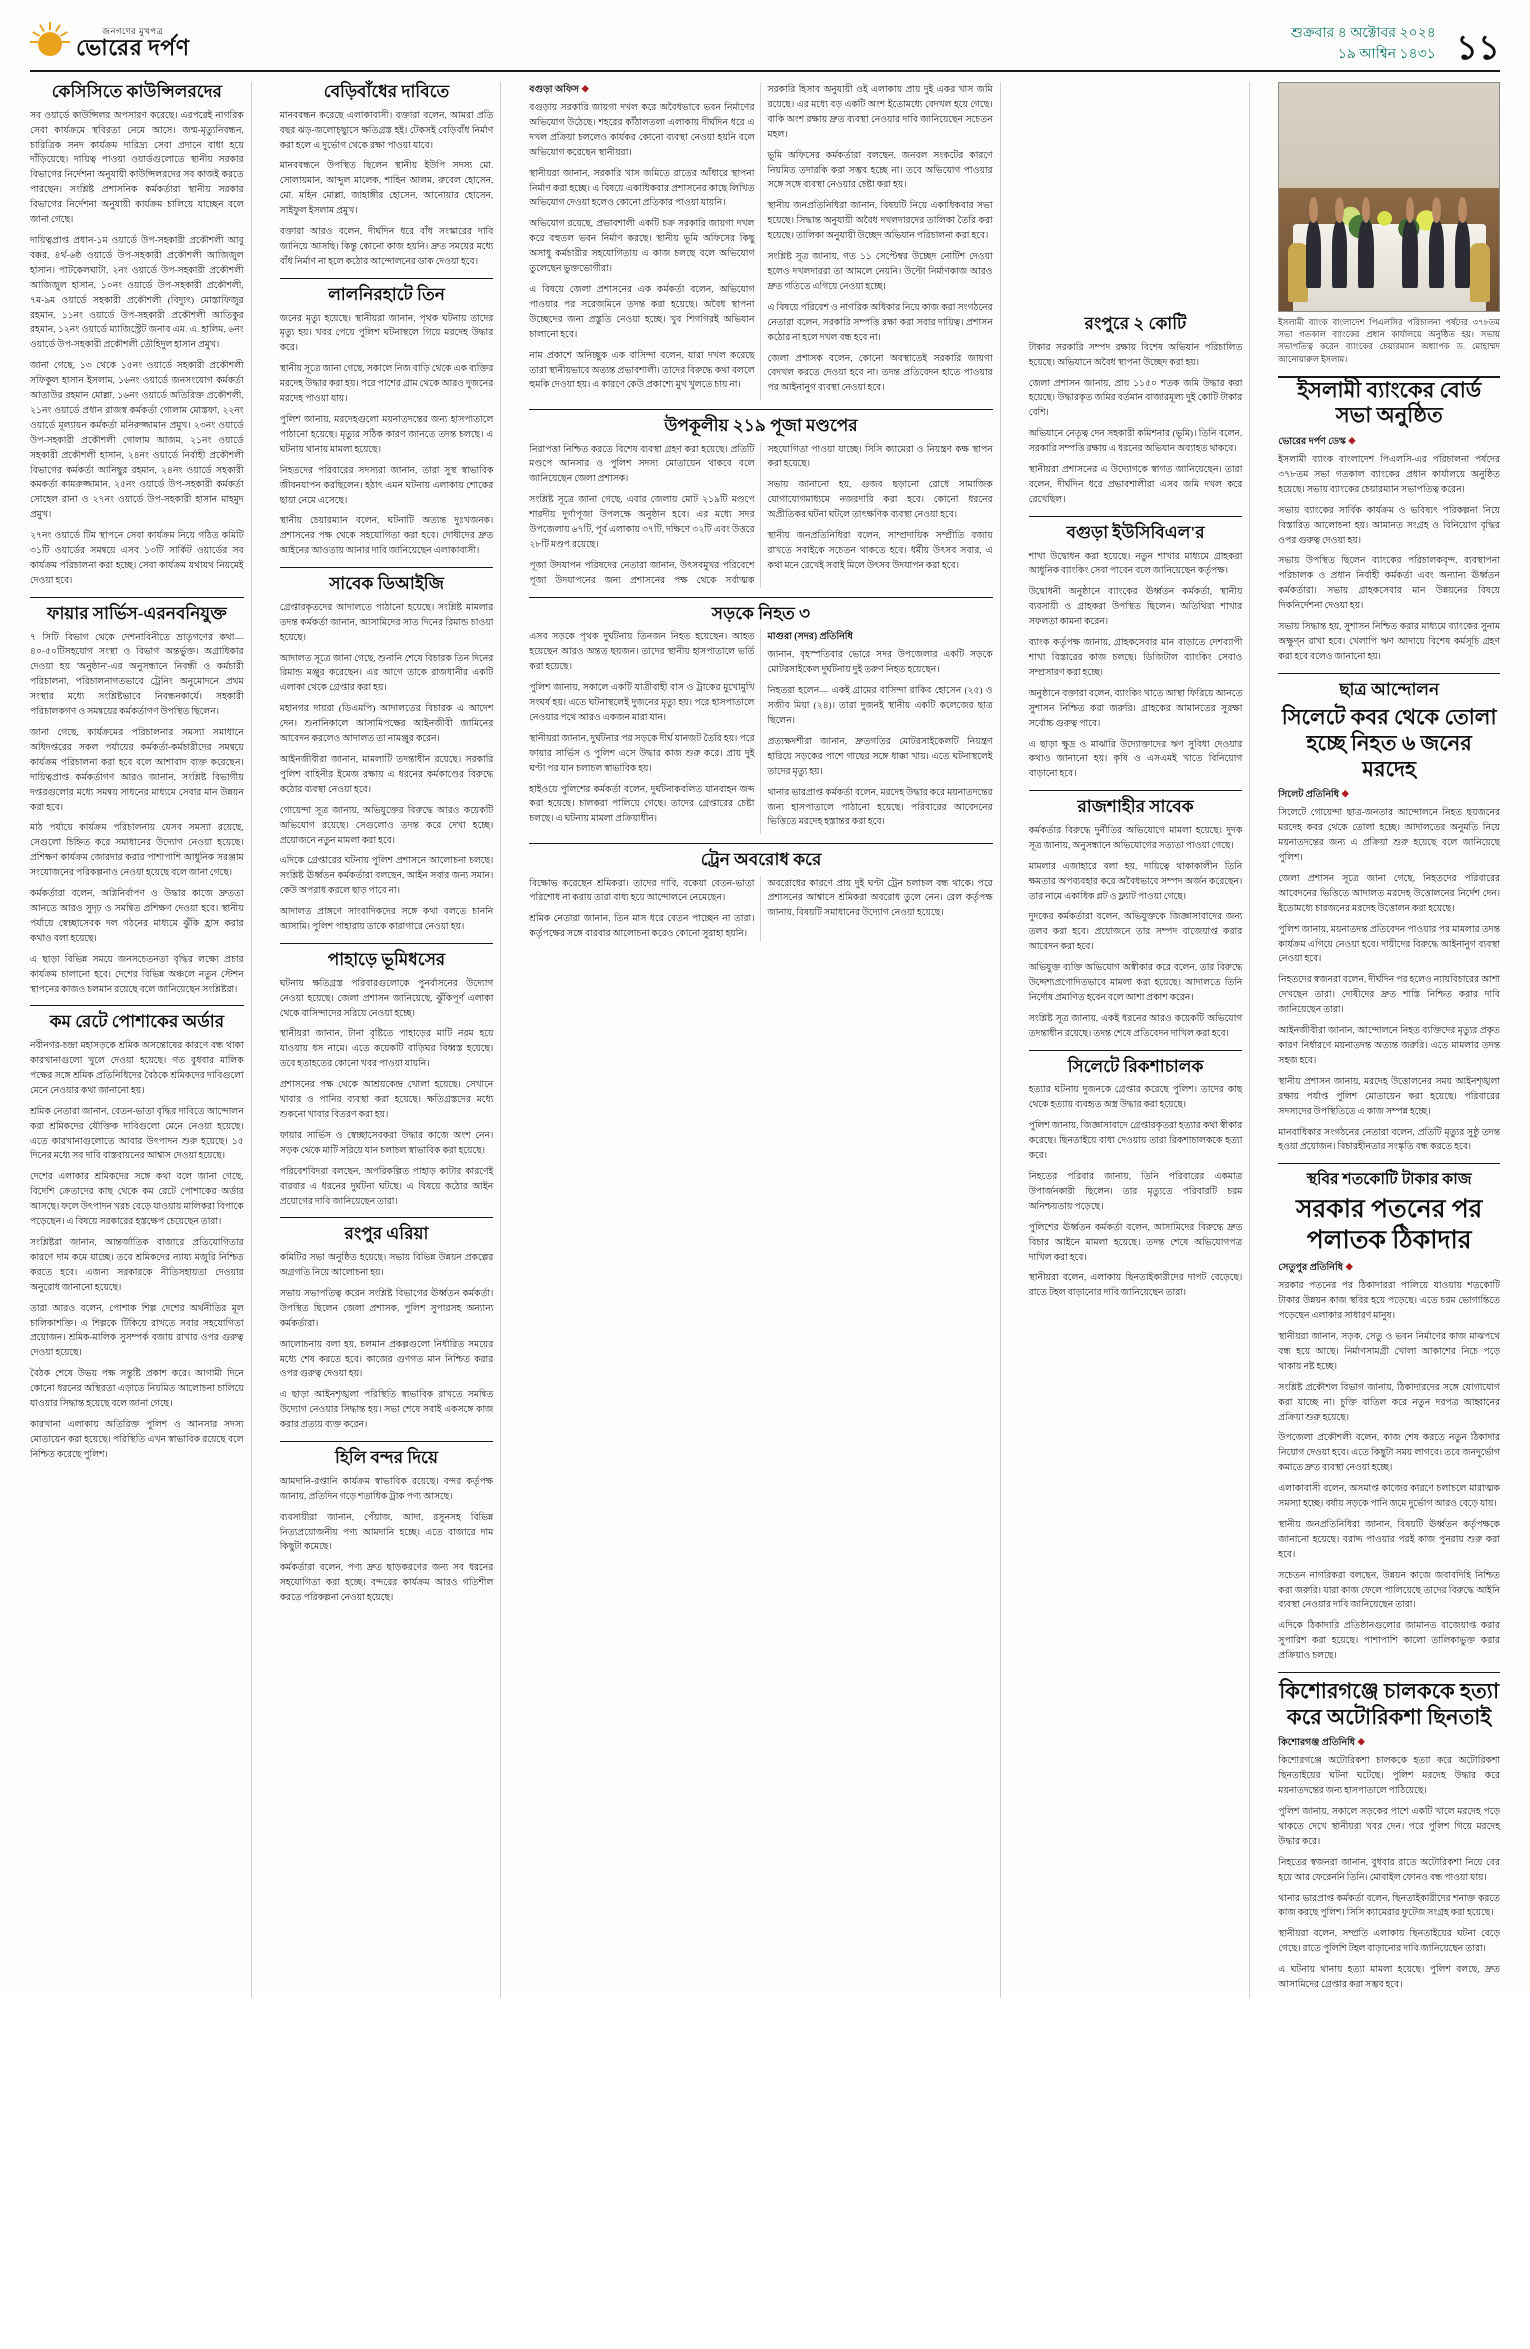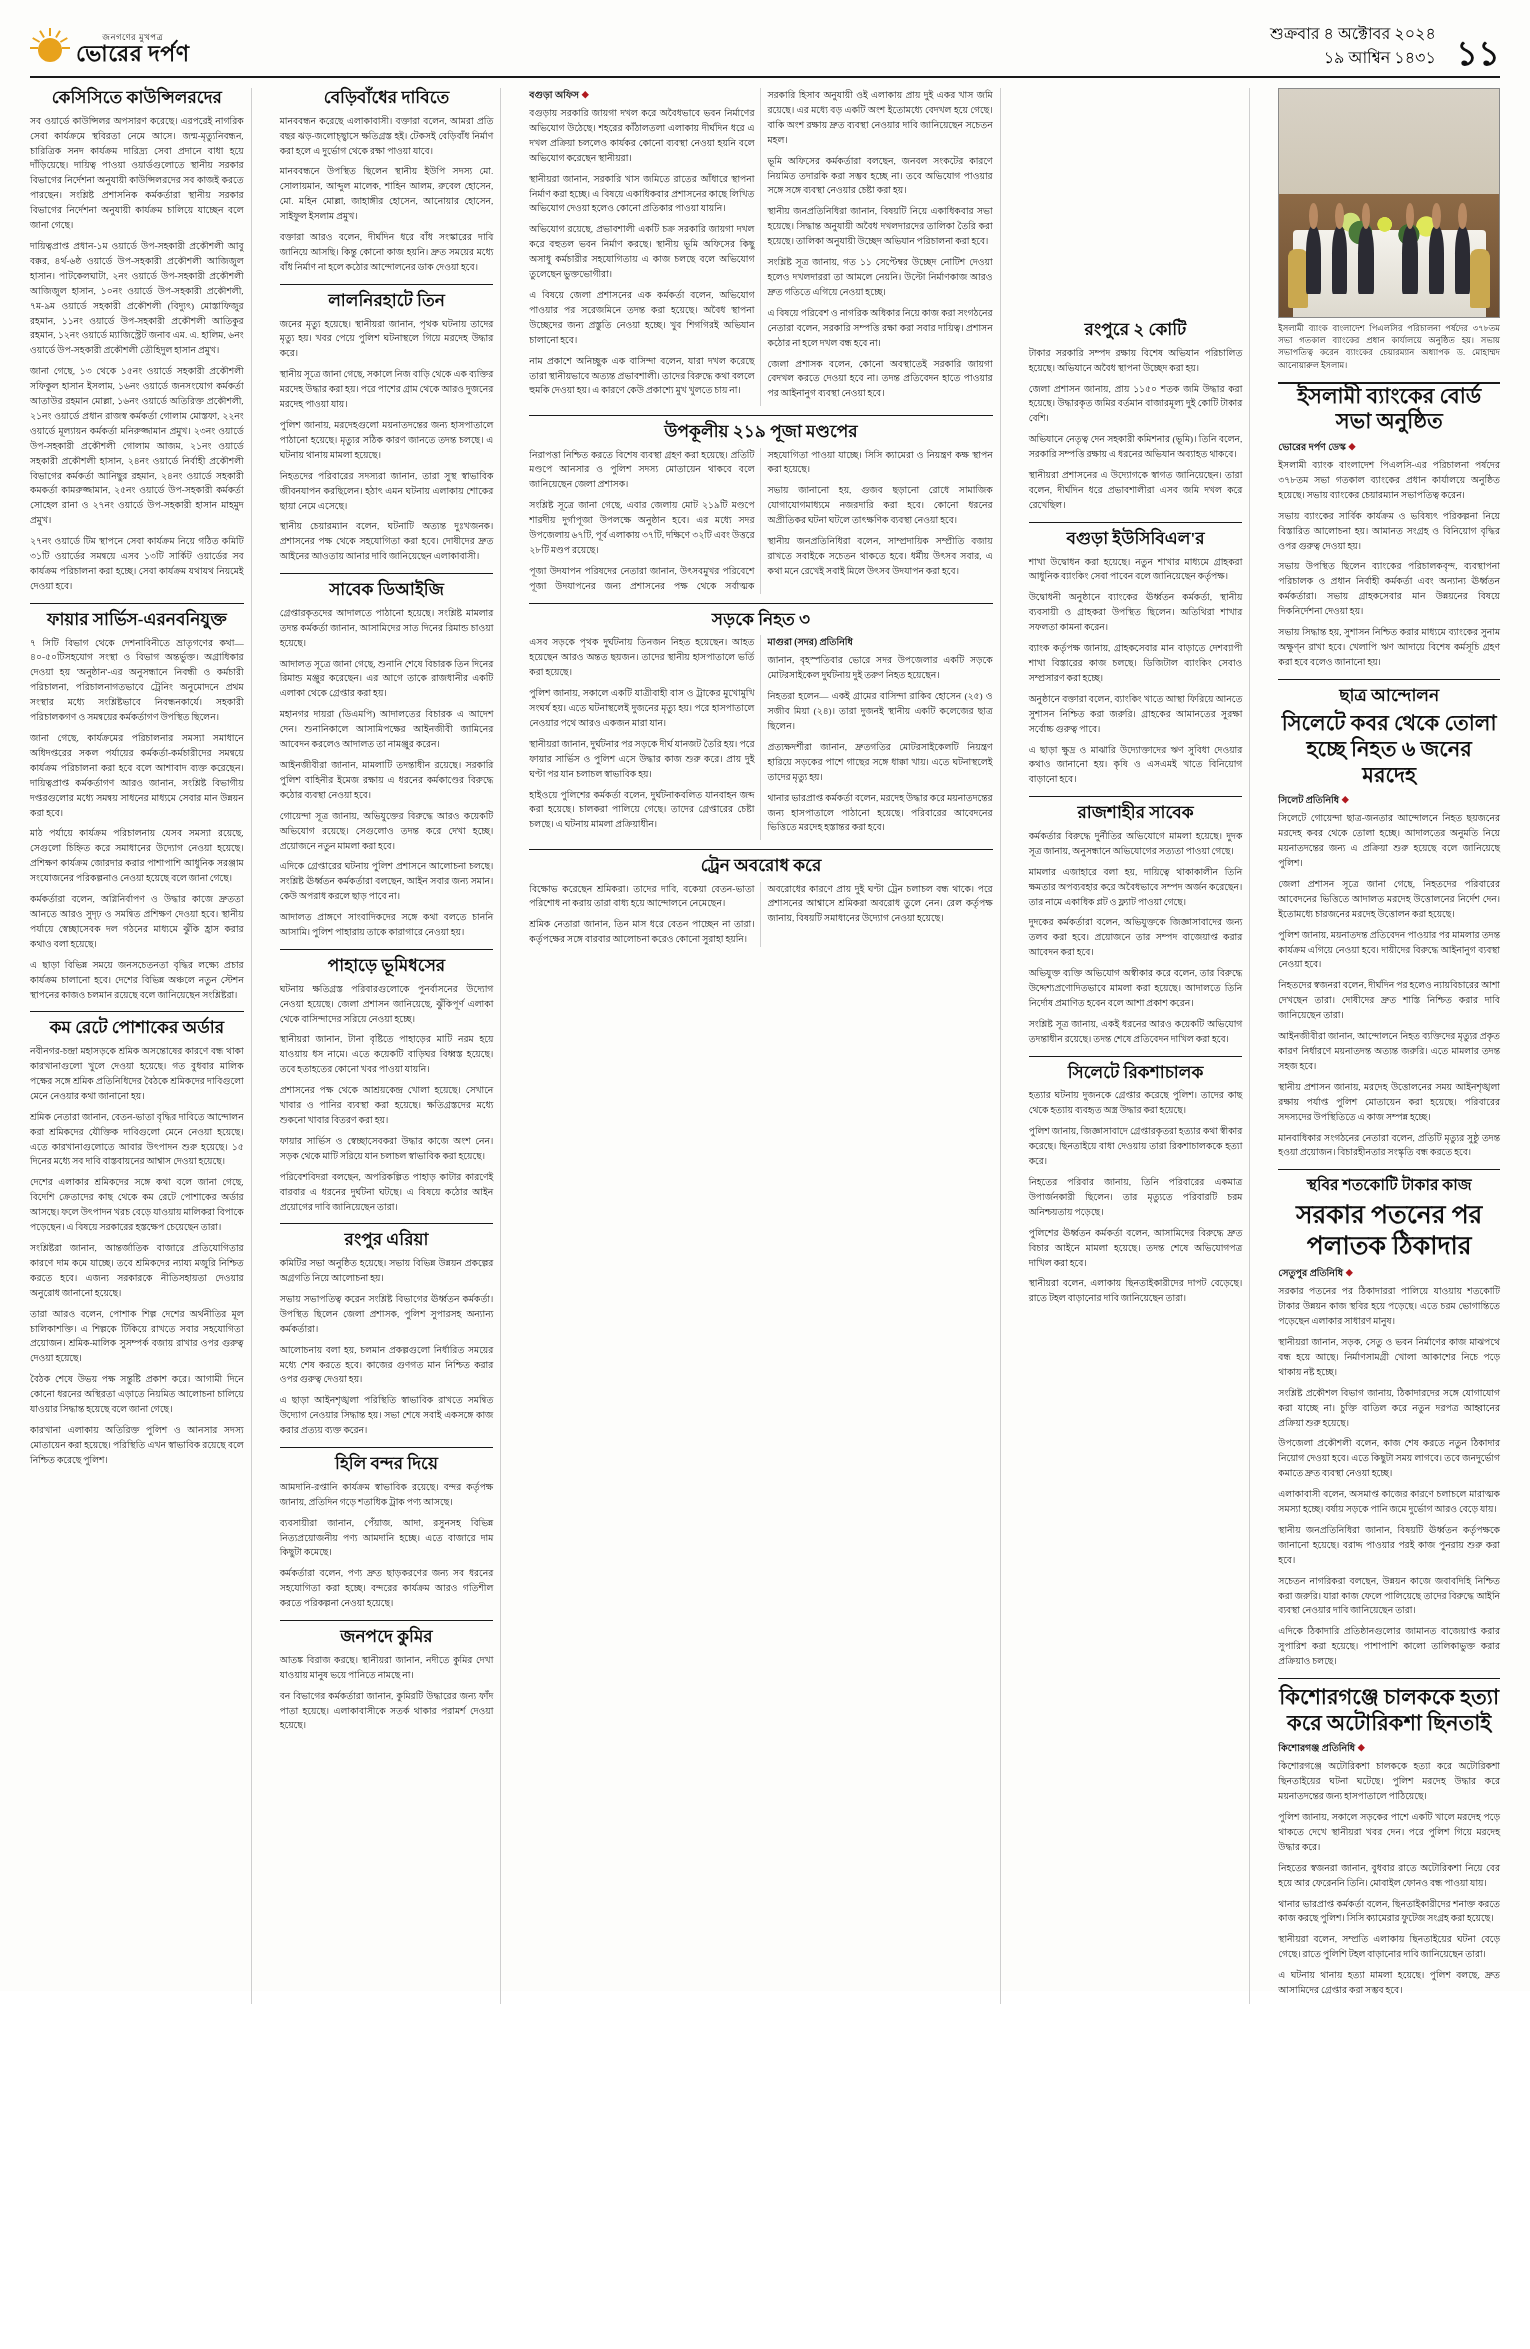--- a/index.html
+++ b/index.html
@@ -51,21 +51,21 @@
   .logo-kicker {
     font-size: 8.5px; letter-spacing: .5px;
     color: #222; text-align: center; margin-bottom: 1px;
   }
   .logo-title {
     font-size: 22px; font-weight: bold;
     color: #111; letter-spacing: .5px;
     font-family: "Liberation Serif", serif;
   }
   .masthead-right { text-align: right; display: flex; align-items: flex-end; gap: 14px; }
-  .dateline { font-size: 16px; line-height: 1.5; color: #000000; }
+  .dateline { font-size: 14px; line-height: 1.5; color: #0f766e; }
   .pagenum {
     font-size: 34px; font-weight: bold; color: #111;
     line-height: .9; padding-left: 6px;
   }
 
   
   .grid {
     display: grid;
     grid-template-columns: 1fr 1fr 1fr 1fr 1fr 1fr;
     column-gap: 28px;
@@ -283,25 +283,20 @@
         <p class="body">এ ছাড়া আইনশৃঙ্খলা পরিস্থিতি স্বাভাবিক রাখতে সমন্বিত উদ্যোগ নেওয়ার সিদ্ধান্ত হয়। সভা শেষে সবাই একসঙ্গে কাজ করার প্রত্যয় ব্যক্ত করেন।</p>
       </div>
 
       <div class="rule-top">
         <h2 class="headline h-md">হিলি বন্দর দিয়ে</h2>
         <p class="body">আমদানি-রপ্তানি কার্যক্রম স্বাভাবিক রয়েছে। বন্দর কর্তৃপক্ষ জানায়, প্রতিদিন গড়ে শতাধিক ট্রাক পণ্য আসছে।</p>
         <p class="body">ব্যবসায়ীরা জানান, পেঁয়াজ, আদা, রসুনসহ বিভিন্ন নিত্যপ্রয়োজনীয় পণ্য আমদানি হচ্ছে। এতে বাজারে দাম কিছুটা কমেছে।</p>
         <p class="body">কর্মকর্তারা বলেন, পণ্য দ্রুত ছাড়করণের জন্য সব ধরনের সহযোগিতা করা হচ্ছে। বন্দরের কার্যক্রম আরও গতিশীল করতে পরিকল্পনা নেওয়া হয়েছে।</p>
       </div>
 
-      <div class="rule-top">
-        <h2 class="headline h-md">জনপদে কুমির</h2>
-        <p class="body">আতঙ্ক বিরাজ করছে। স্থানীয়রা জানান, নদীতে কুমির দেখা যাওয়ায় মানুষ ভয়ে পানিতে নামছে না।</p>
-        <p class="body">বন বিভাগের কর্মকর্তারা জানান, কুমিরটি উদ্ধারের জন্য ফাঁদ পাতা হয়েছে। এলাকাবাসীকে সতর্ক থাকার পরামর্শ দেওয়া হয়েছে।</p>
-      </div>
     </div>
 
     <div class="col span2">
       <div>
         <div class="twocol-body">
           <p class="byline"><span>বগুড়া অফিস</span> <span class="dot">◆</span></p>
           <p class="body">বগুড়ায় সরকারি জায়গা দখল করে অবৈধভাবে ভবন নির্মাণের অভিযোগ উঠেছে। শহরের কাঁঠালতলা এলাকায় দীর্ঘদিন ধরে এ দখল প্রক্রিয়া চললেও কার্যকর কোনো ব্যবস্থা নেওয়া হয়নি বলে অভিযোগ করেছেন স্থানীয়রা।</p>
           <p class="body">স্থানীয়রা জানান, সরকারি খাস জমিতে রাতের আঁধারে স্থাপনা নির্মাণ করা হচ্ছে। এ বিষয়ে একাধিকবার প্রশাসনের কাছে লিখিত অভিযোগ দেওয়া হলেও কোনো প্রতিকার পাওয়া যায়নি।</p>
           <p class="body">অভিযোগ রয়েছে, প্রভাবশালী একটি চক্র সরকারি জায়গা দখল করে বহুতল ভবন নির্মাণ করছে। স্থানীয় ভূমি অফিসের কিছু অসাধু কর্মচারীর সহযোগিতায় এ কাজ চলছে বলে অভিযোগ তুলেছেন ভুক্তভোগীরা।</p>
           <p class="body">এ বিষয়ে জেলা প্রশাসনের এক কর্মকর্তা বলেন, অভিযোগ পাওয়ার পর সরেজমিনে তদন্ত করা হয়েছে। অবৈধ স্থাপনা উচ্ছেদের জন্য প্রস্তুতি নেওয়া হচ্ছে। খুব শিগগিরই অভিযান চালানো হবে।</p>

